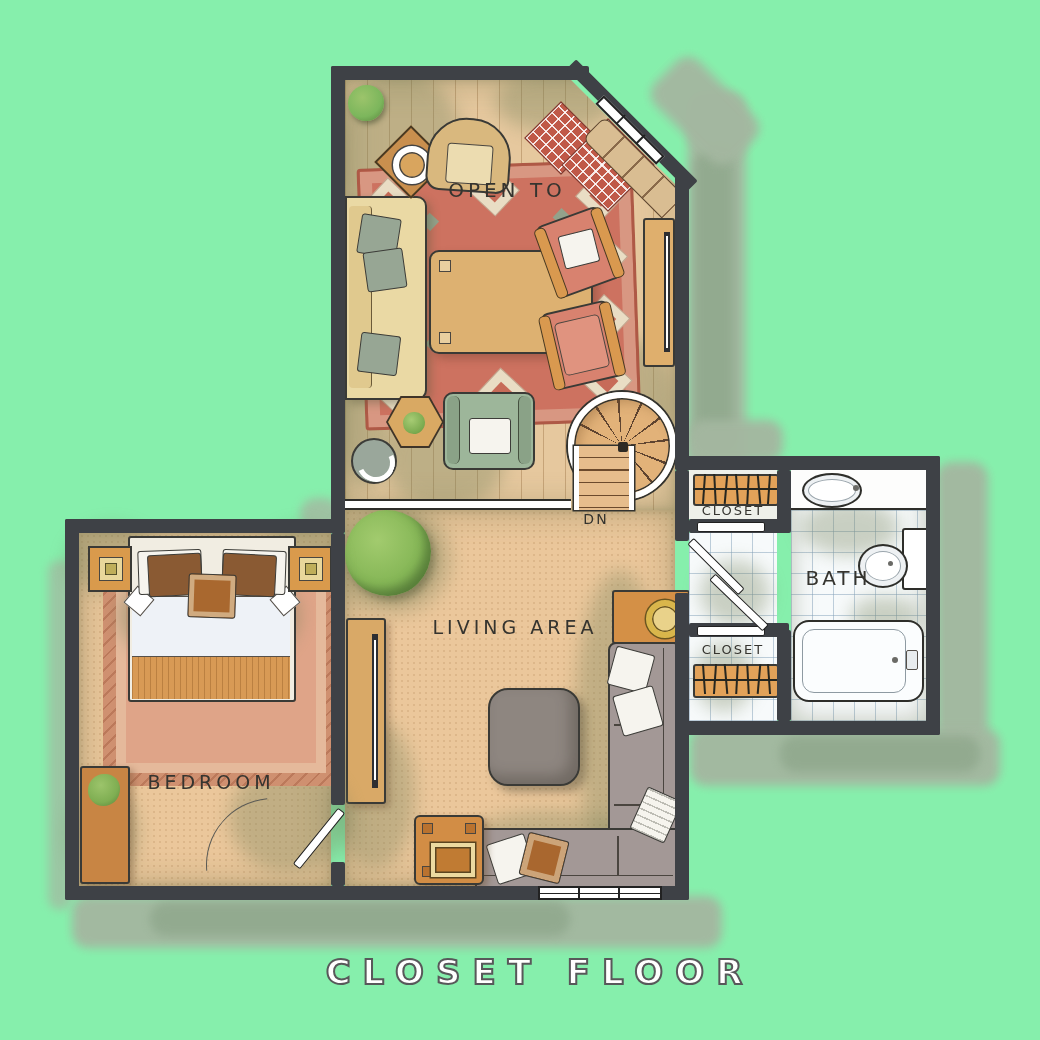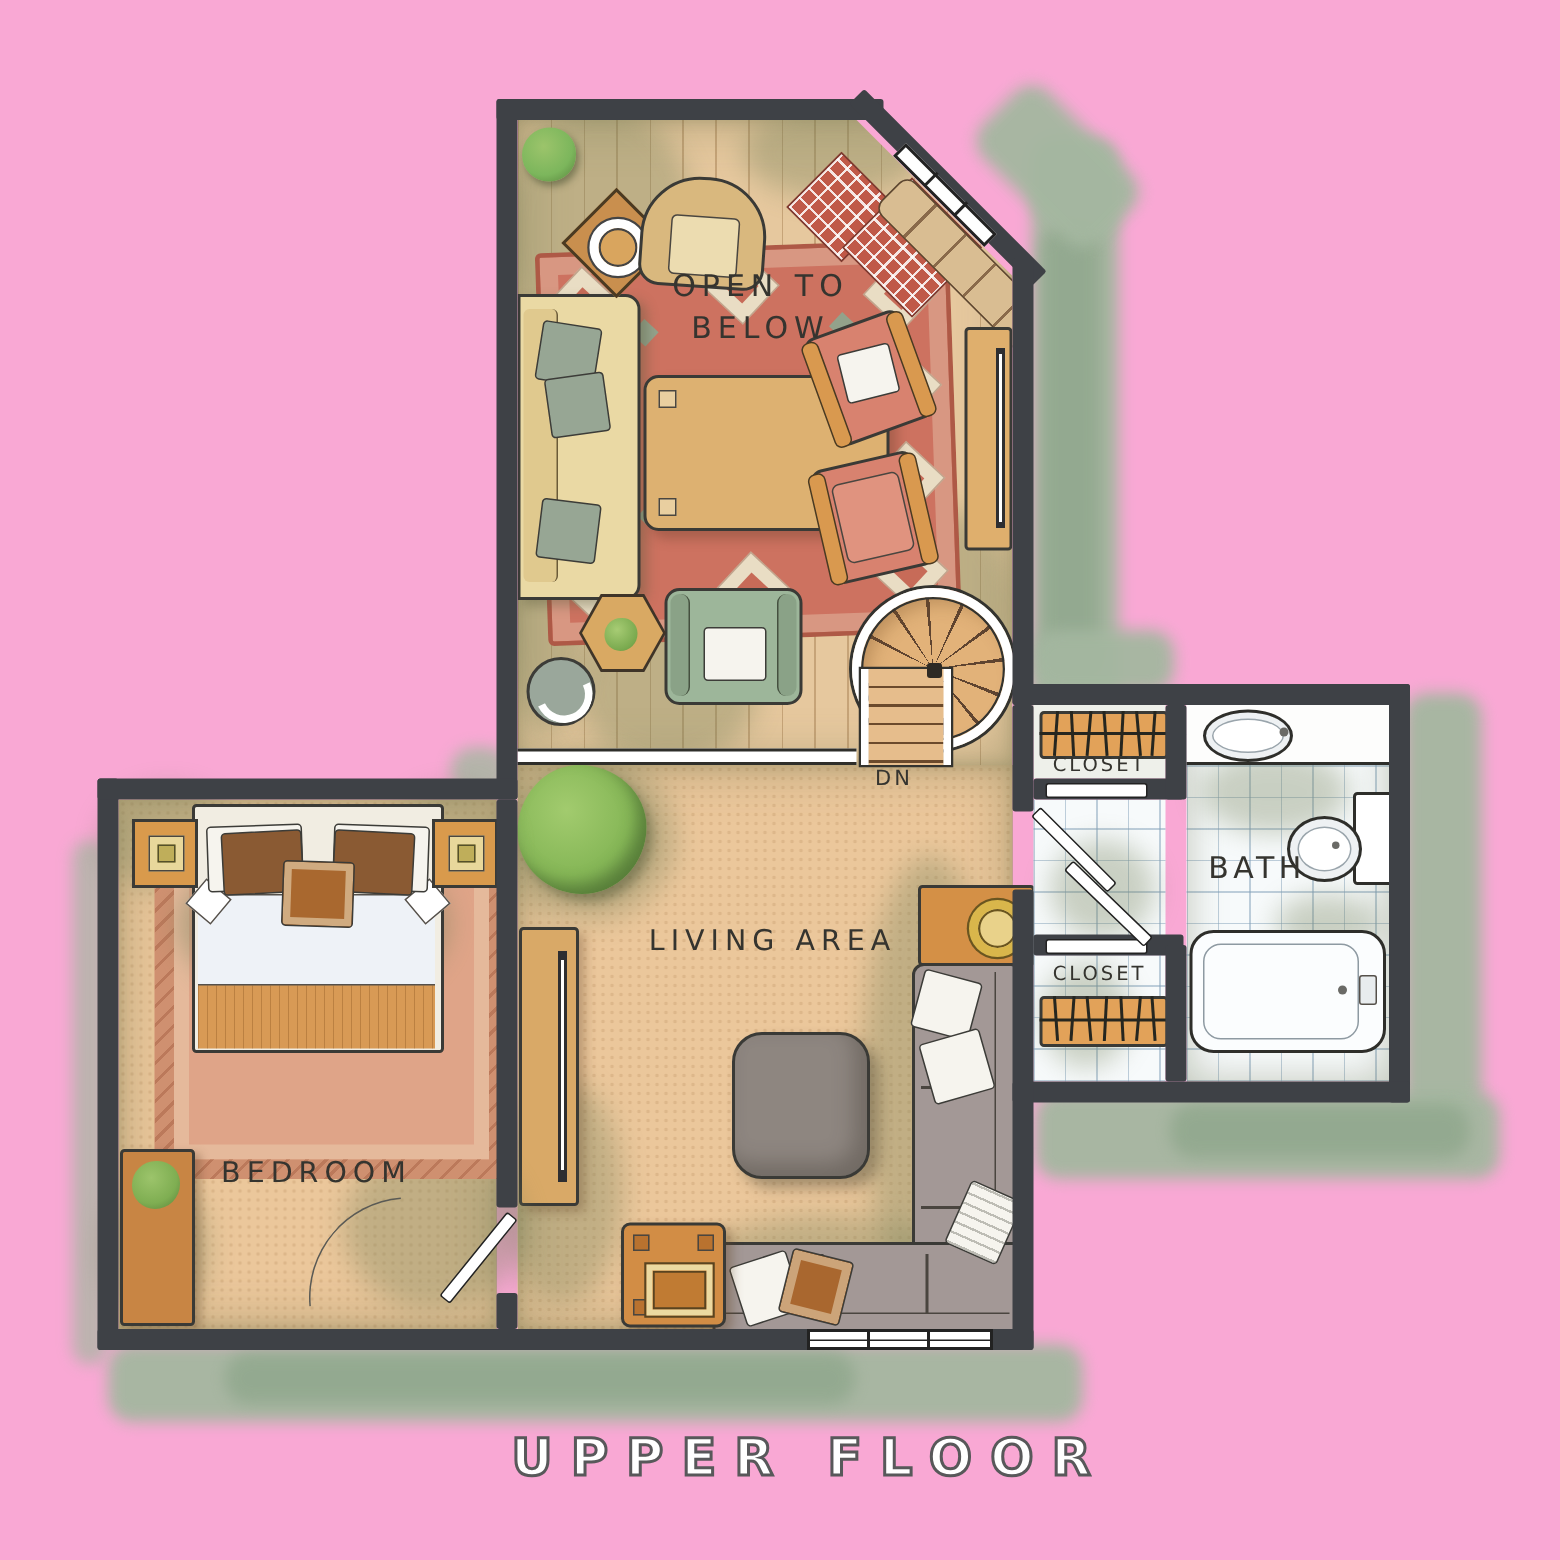--- a/index.html
+++ b/index.html
@@ -1,16 +1,16 @@
 <!DOCTYPE html>
 <html><head>
 <meta charset="utf-8">
 <style>
   html,body{margin:0;padding:0;background:#fdfdfb;}
-  #canvas{position:relative;width:1040px;height:1040px;background:#f9a8d4;overflow:hidden;
+  #canvas{position:relative;width:1040px;height:1040px;background:#86efac;overflow:hidden;
           font-family:"DejaVu Sans",sans-serif;}
   .abs{position:absolute;}
   
   .sage{position:absolute;background:#a4b7a0;filter:blur(5px);border-radius:16px;opacity:.95;}
   .sage.d{background:#8fa78c;opacity:.8;}
   
   .wash{position:absolute;background:#74815a;opacity:.35;filter:blur(9px);border-radius:50%;}
   
   .wall{position:absolute;background:#3e4146;border-radius:2px;}
   
@@ -153,21 +153,20 @@
     <div class="abs" style="left:58px;top:332px;width:22px;height:22px;border-radius:50% 46% 52% 48%;background:radial-gradient(circle at 38% 35%,#a7cc74,#79a94e 70%,#5d8a3c);"></div>
 
     <div class="abs" style="left:6px;top:358px;width:42px;height:42px;border-radius:50%;background:#9aa79b;border:2px solid #3c3c38;">
       <div class="abs" style="left:4px;top:4px;width:28px;height:28px;border-radius:50%;border:5px solid #fff;border-right-color:transparent;border-bottom-color:transparent;transform:rotate(200deg);"></div>
     </div>
 
     <div class="abs" style="left:3px;top:5px;width:36px;height:36px;border-radius:52% 48% 50% 50%;background:radial-gradient(circle at 40% 35%,#9cc46b,#7cb65c 60%,#55813a);box-shadow:2px 3px 5px rgba(60,70,40,.5);"></div>
 
     <div class="lbl" style="left:62px;top:98px;width:200px;font-size:20px;">
       <div>OPEN TO</div>
-      <div style="margin-top:4px;">BELOW</div>
     </div>
   </div>
 
   <div class="room carpet" style="left:345px;top:510px;width:330px;height:376px;">
     <div class="wash" style="left:-14px;top:-6px;width:120px;height:110px;"></div>
     <div class="wash" style="left:-10px;top:210px;width:80px;height:150px;"></div>
     <div class="wash" style="left:230px;top:60px;width:90px;height:300px;"></div>
     <div class="wash" style="left:120px;top:300px;width:180px;height:70px;"></div>
 
     <div class="abs" style="left:0px;top:0px;width:86px;height:86px;border-radius:48% 52% 50% 50%/52% 48% 52% 48%;background:radial-gradient(circle at 38% 35%,#a2cb6e,#86b757 55%,#5f8d3e);box-shadow:4px 5px 8px rgba(70,80,45,.5), inset -6px -6px 10px rgba(60,90,40,.5);"></div>
@@ -339,14 +338,14 @@
     <div class="abs" style="left:0;top:4.5px;width:120px;height:1.5px;background:#222;"></div>
     <div class="abs" style="left:38px;top:0;width:2px;height:10px;background:#222;"></div>
     <div class="abs" style="left:78px;top:0;width:2px;height:10px;background:#222;"></div>
   </div>
 
   <div class="arc" style="left:206px;top:798px;width:132px;height:132px;border-left-color:#5a5a55;transform:rotate(40deg);"></div>
   <div class="doorleaf" style="left:283px;top:834px;width:70px;transform:rotate(-51deg);"></div>
   <div class="doorleaf" style="left:680px;top:562px;width:70px;transform:rotate(45deg);"></div>
   <div class="doorleaf" style="left:702px;top:598px;width:72px;transform:rotate(44deg);"></div>
 
-  <div class="title" style="left:260px;top:952px;width:560px;font-size:34px;">UPPER FLOOR</div>
+  <div class="title" style="left:260px;top:952px;width:560px;font-size:34px;">CLOSET FLOOR</div>
 </div>
 
 </body></html>

